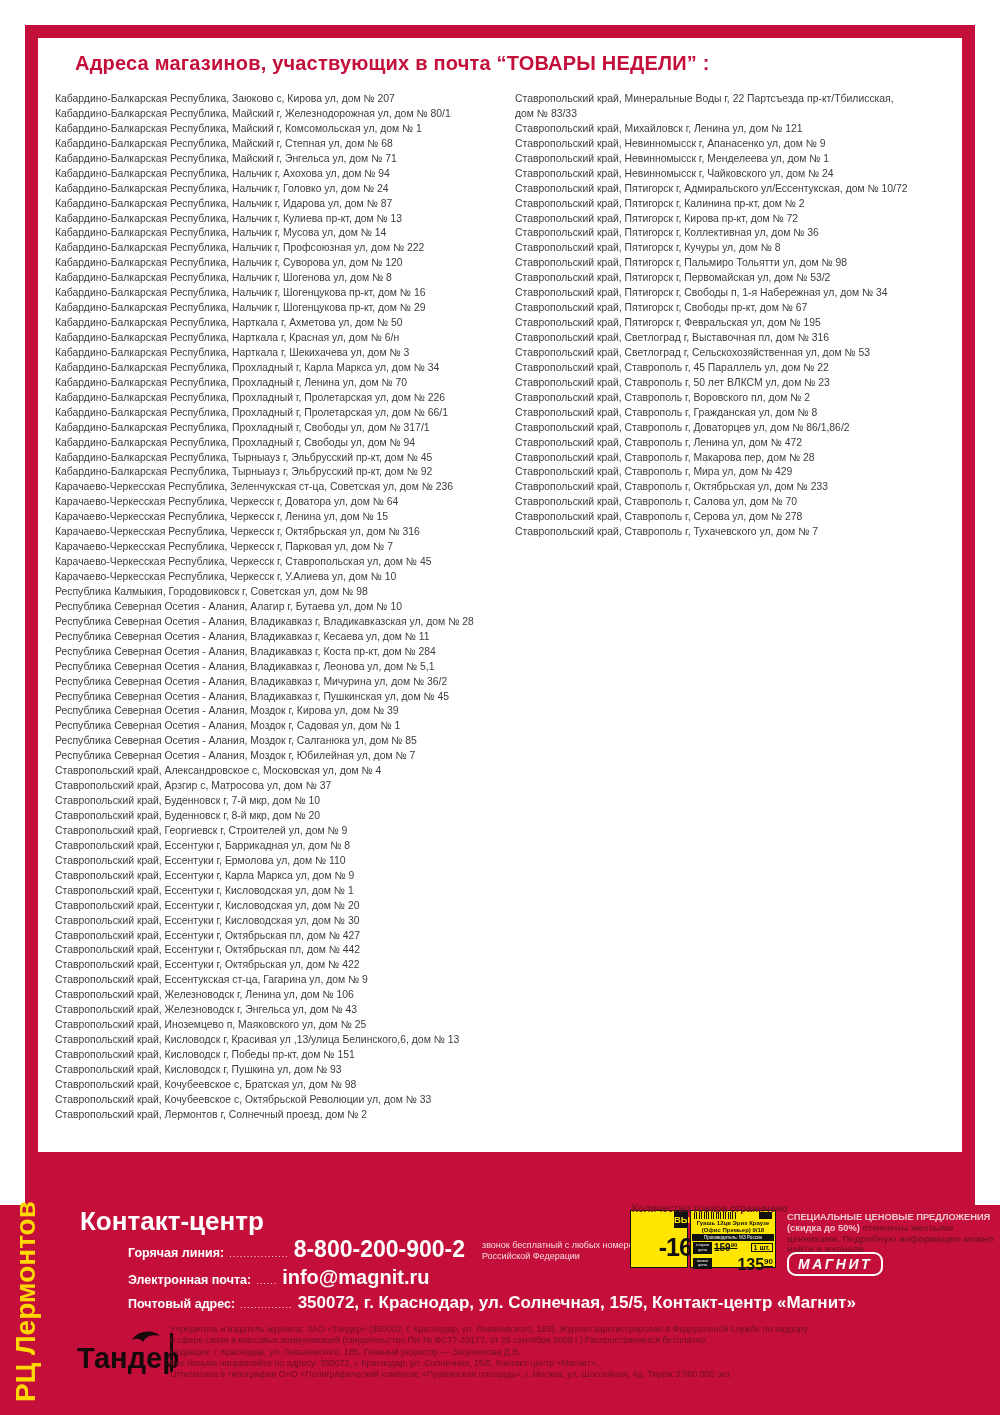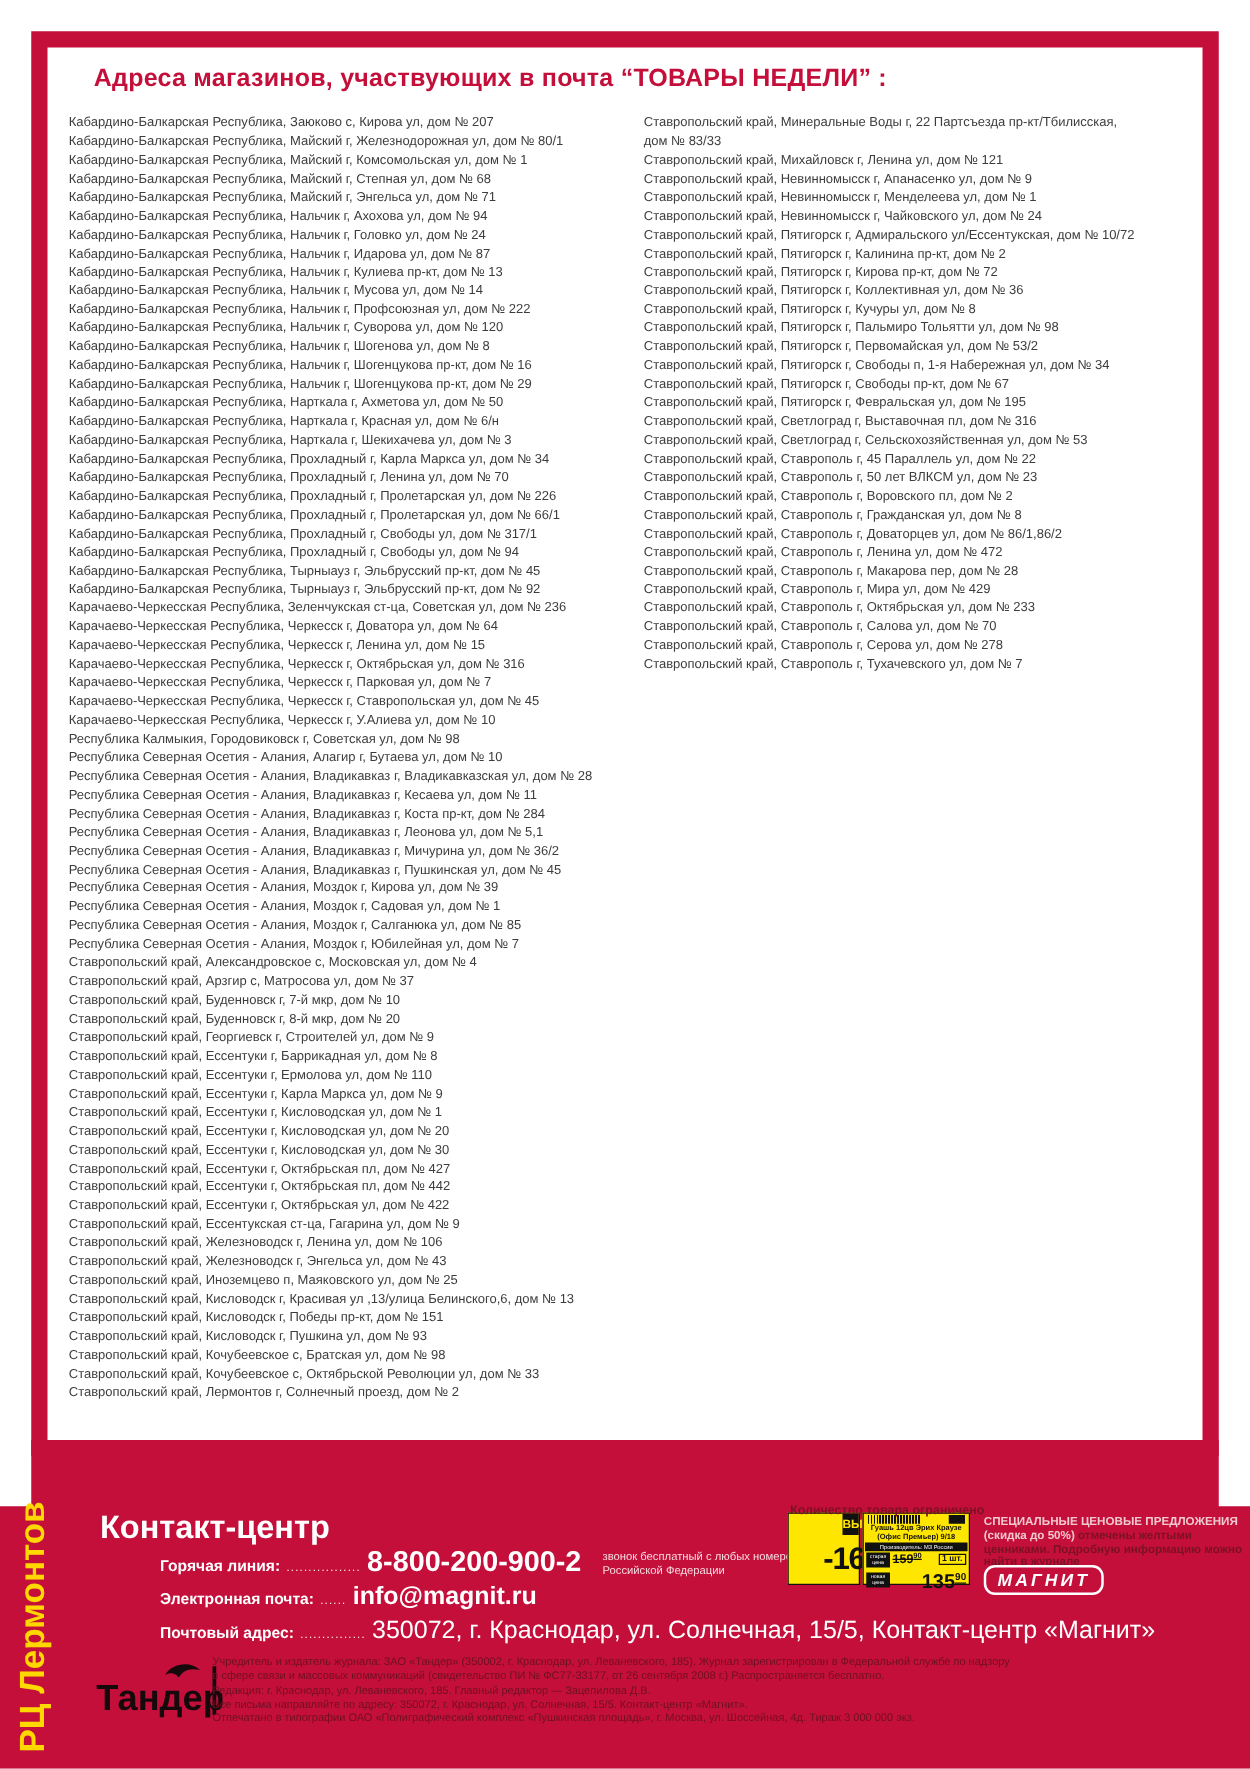--- a/index.html
+++ b/index.html
@@ -21,21 +21,21 @@
   .footer-band{position:absolute;left:0;top:1205px;width:1000px;height:210px;background:#c40f3b;}
 
   .vertical-label{position:absolute;left:10px;top:1402px;transform:rotate(-90deg);transform-origin:0 0;font-size:28px;font-weight:bold;color:#ffd800;white-space:nowrap;}
 
   .cc-heading{position:absolute;left:80px;top:1206px;font-size:26px;font-weight:bold;color:#fff;}
   .contact-row{position:absolute;left:80px;display:flex;align-items:baseline;color:#fff;white-space:nowrap;margin-left:48px;}
   .c-label{font-size:12.5px;font-weight:bold;}
   .c-dots{font-size:9px;margin:0 5px;opacity:.95;letter-spacing:1px;}
   .row-hotline{top:1236px;}  .row-hotline .c-value{font-size:23px;font-weight:bold;}
   .row-email{top:1266px;}    .row-email .c-value{font-size:20px;font-weight:bold;}
-  .row-postal{top:1293px;}   .row-postal .c-value{font-size:20px;font-weight:normal;}
+  .row-postal{top:1293px;}   .row-postal .c-value{font-size:17px;font-weight:bold;}
   .hotline-note{position:absolute;left:482px;top:1240px;width:195px;font-size:9px;line-height:10.5px;color:#f6dade;}
 
   
   .promo-badge{position:absolute;left:630px;top:1210px;display:flex;height:58px;}
   .promo-left{width:58px;background:#ffe600;border:1px solid #111;margin-right:2px;display:flex;flex-direction:column;box-sizing:border-box;padding-left:43px;}
   .promo-vygodno{background:#111;color:#ffe600;font-weight:bold;font-size:9.5px;text-align:center;padding:3px 0;}
   .promo-discount{flex:1;display:flex;align-items:center;justify-content:center;font-weight:bold;font-size:25px;color:#111;letter-spacing:-1px;}
   .promo-discount .pct{font-size:13px;margin-top:6px;}
   .price-tag{width:86px;background:#ffe600;border:1px solid #111;box-sizing:border-box;display:flex;flex-direction:column;color:#111;}
   .pt-top{display:flex;justify-content:space-between;align-items:center;padding:1px 3px 0 3px;}

